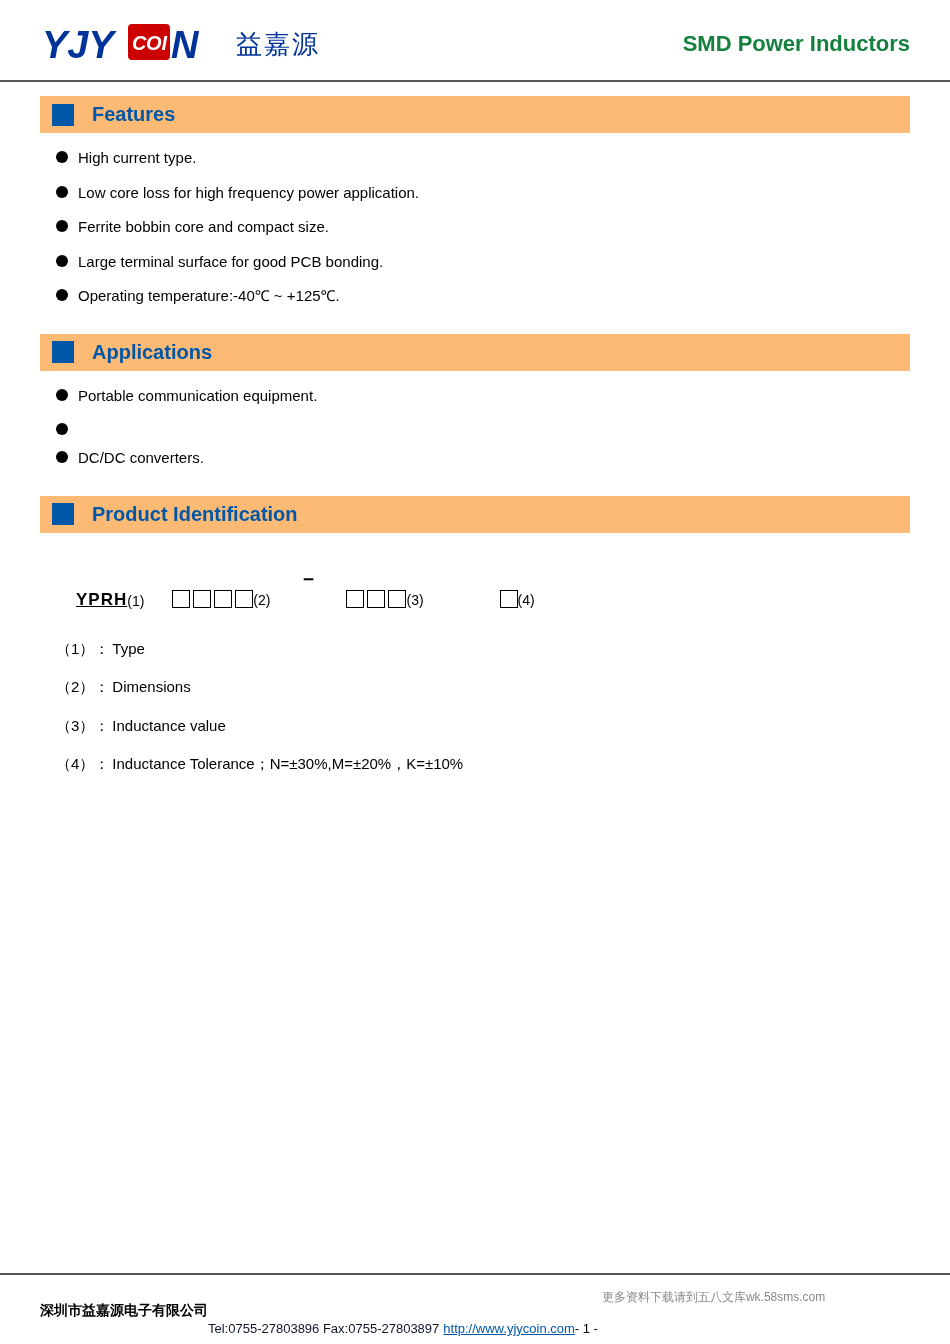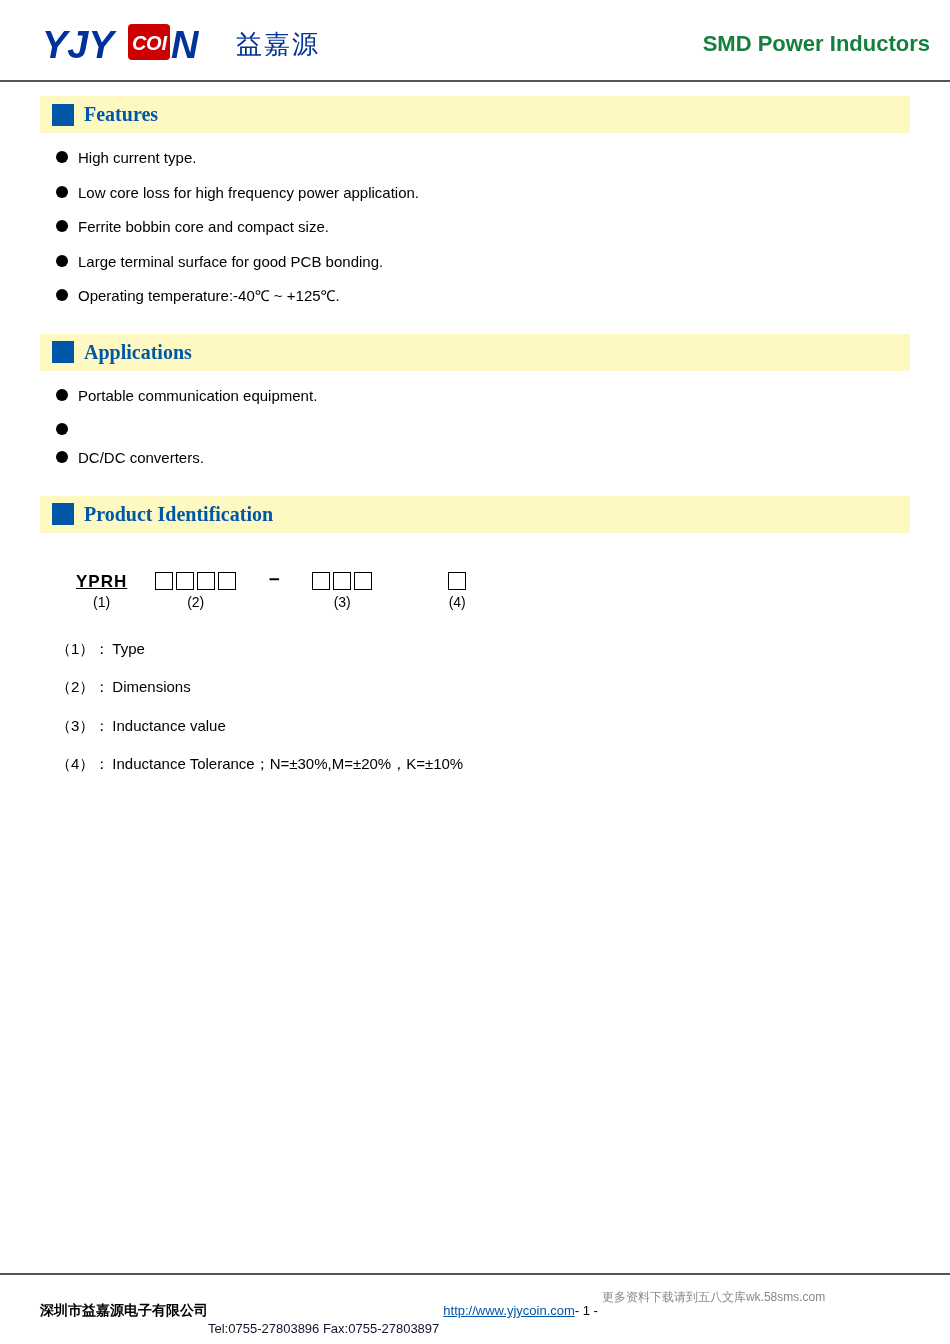--- a/index.html
+++ b/index.html
@@ -18,21 +18,21 @@
       padding: 0;
       display: flex;
       flex-direction: column;
     }
 
     
     .header {
       display: flex;
       justify-content: space-between;
       align-items: center;
-      padding: 18px 20px 10px 40px;
+      padding: 18px 40px 10px 40px;
       border-bottom: 2px solid #555;
     }
     .header-title {
       text-align: right;
     }
     .header-title .line1 {
       font-size: 22px;
       font-weight: 700;
       color: #15803d;
     }
@@ -43,28 +43,27 @@
     }
 
     
     .content {
       flex: 1;
       padding: 10px 40px 20px 40px;
     }
 
     
     .section-header {
-      background: #fef9c3;
+      background: #fdba74;
       padding: 7px 12px;
       display: flex;
       align-items: center;
-      gap: 10px;
+      gap: 18px;
       margin-bottom: 14px;
       margin-top: 4px;
-      font-family: Liberation Serif, serif;
     }
     .section-square {
       width: 22px;
       height: 22px;
       background: #0057a8;
       flex-shrink: 0;
     }
     .section-title {
       font-size: 20px;
       font-weight: 700;
@@ -101,21 +100,21 @@
       display: flex;
       align-items: flex-end;
       gap: 28px;
       margin-bottom: 28px;
       margin-top: 8px;
       padding-left: 20px;
       font-size: 16px;
     }
     .code-part {
       display: flex;
-      flex-direction: column;
+      flex-direction: row;
       align-items: center;
     }
     .code-label {
       font-weight: 700;
       text-decoration: underline;
       font-size: 16px;
       letter-spacing: 1px;
     }
     .code-boxes {
       display: flex;
@@ -175,21 +174,21 @@
       color: #000;
     }
     .footer-contact {
       font-size: 13px;
       color: #0f172a;
       margin-top: 36px;
     }
     .footer-row2 {
       display: flex;
       justify-content: space-between;
-      align-items: center;
+      align-items: flex-end;
     }
     .footer-link {
       font-size: 13px;
       color: #0057a8;
       text-decoration: underline;
     }
     .footer-page {
       font-size: 13px;
       color: #000;
     }

